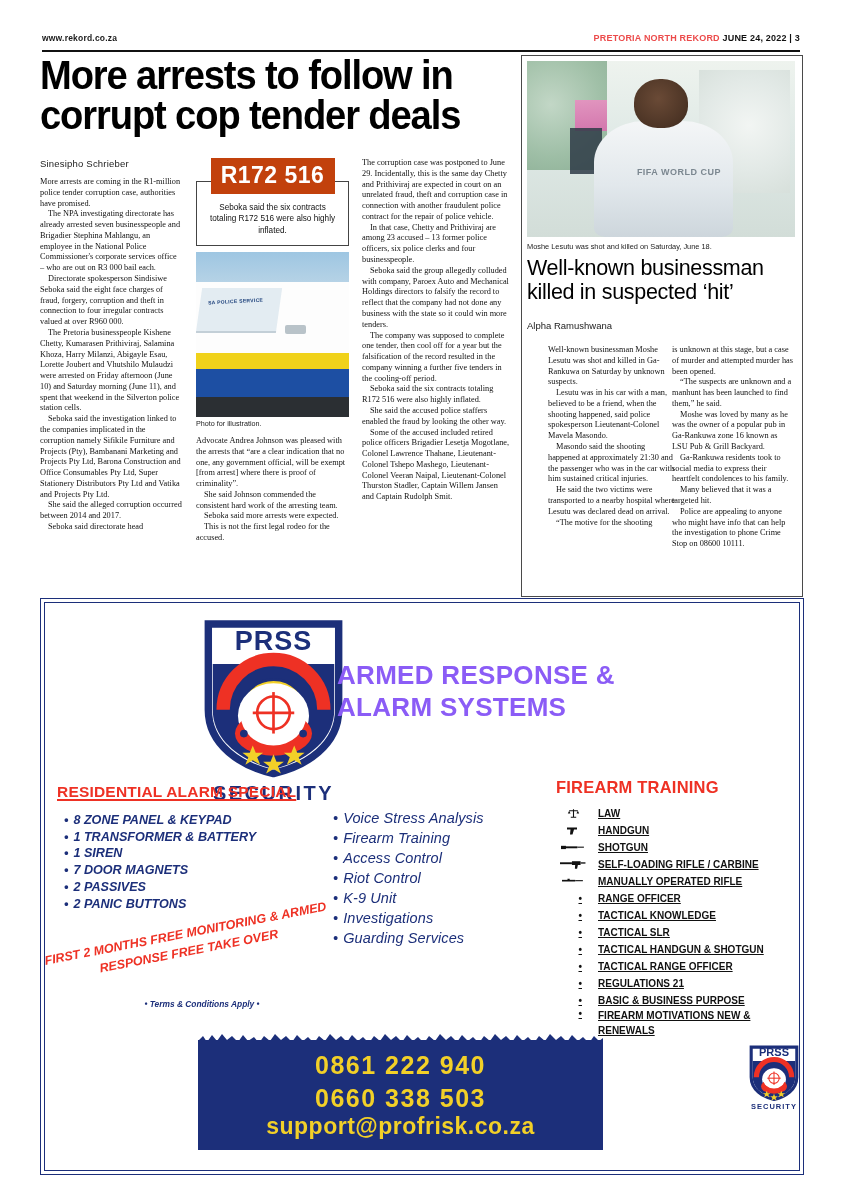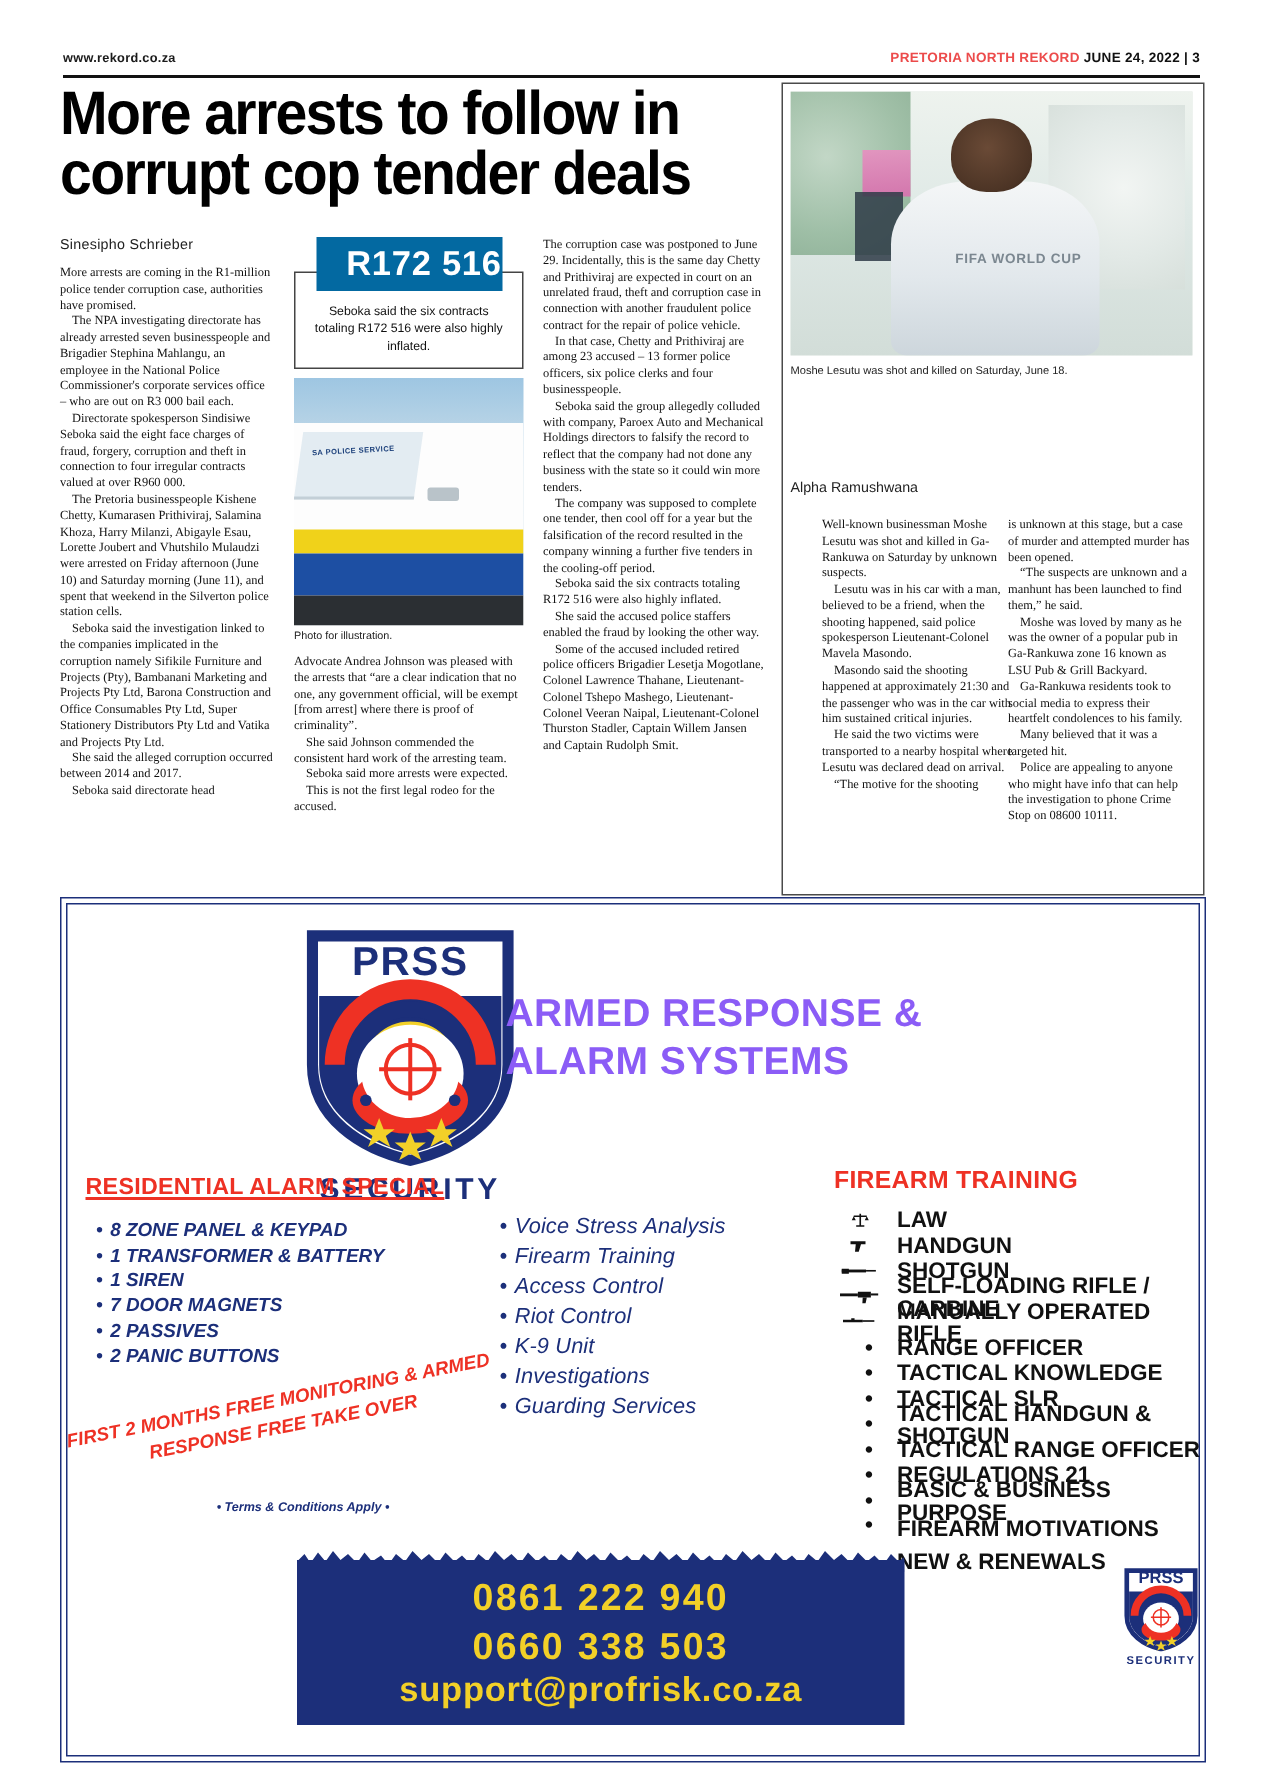--- a/index.html
+++ b/index.html
@@ -46,24 +46,24 @@
     font-family:"Liberation Serif",serif;
     font-size:8.3px;line-height:1.30;text-align:left;color:#111;
   }
   .col-body p{margin:0;text-indent:8px;}
   .col-body p.first{text-indent:0;}
 
   #a1c1{position:absolute;left:40px;top:158px;width:142px;}
   #a1c1 .byline{margin-bottom:8px;}
   #a1c3{position:absolute;left:362px;top:158px;width:148px;}
   .pull-num{
-    background:#0369a1;color:#fff;
+    background:#c2410c;color:#fff;
     font-family:"Liberation Sans",sans-serif;
     font-weight:700;font-size:23px;letter-spacing:.5px;
-    text-align:right;padding:4px 0 5px;
+    text-align:center;padding:4px 0 5px;
     width:124px;margin:0 auto;position:relative;z-index:2;
   }
   .pull-box{
     border:1px solid #444;margin-top:-13px;padding:20px 10px 9px;
     text-align:center;
     font-family:"Liberation Sans",sans-serif;
     font-size:8.2px;line-height:1.4;color:#111;
   }
   .pull-wrap{position:absolute;left:196px;top:158px;width:153px;}
 
@@ -200,21 +200,21 @@
   #res-list{left:64px;top:812px;font-size:12.6px;line-height:1.33;}
   #svc-list{left:333px;top:808px;font-size:14.5px;line-height:1.38;font-weight:400;}
   #svc-list li{letter-spacing:.1px;}
   .blue-italic-list ul{margin:0;padding:0;list-style:none;}
   .blue-italic-list li{white-space:nowrap;}
   .blue-italic-list li .b{margin-right:5px;}
 
   .fire-list{
     position:absolute;left:556px;top:805px;width:250px;
     font-family:"Liberation Sans",sans-serif;font-weight:700;
-    font-size:15px;line-height:1.0;color:#111;
+    font-size:10px;line-height:1.0;color:#111;text-decoration:underline;
   }
   .fire-list .row{display:flex;align-items:center;height:17px;}
   .fire-list .gicon{width:34px;flex:0 0 34px;display:flex;align-items:center;justify-content:center;}
   .fire-list .bul{width:34px;flex:0 0 34px;text-align:right;padding-right:8px;box-sizing:border-box;}
   .fire-list .cont{padding-left:8px;}
   .fire-list .row.wrap{height:auto;align-items:flex-start;}
   .fire-list .row.wrap .cont{line-height:1.45;}
 
   .diag{
     position:absolute;left:42px;top:925px;width:300px;height:85px;
@@ -317,20 +317,21 @@
     <div class="ph-bg"></div>
     <div class="ph-foliage"></div>
     <div class="ph-tree"></div>
     <div class="ph-pink"></div>
     <div class="ph-dark"></div>
     <div class="ph-body"></div>
     <div class="ph-head"></div>
     <div class="ph-shirt-t">FIFA WORLD CUP</div>
   </div>
   <div class="cap-a2">Moshe Lesutu was shot and killed on Saturday, June 18.</div>
+  <div class="a2-headline">Well-known businessman killed in suspected ‘hit’</div>
   <div class="a2-byline">Alpha Ramushwana</div>
   <div id="a2c1" class="col-body">
       <p class="first">Well-known businessman Moshe Lesutu was shot and killed in Ga-Rankuwa on Saturday by unknown suspects.</p>
       <p>Lesutu was in his car with a man, believed to be a friend, when the shooting happened, said police spokesperson Lieutenant-Colonel Mavela Masondo.</p>
       <p>Masondo said the shooting happened at approximately 21:30 and the passenger who was in the car with him sustained critical injuries.</p>
       <p>He said the two victims were transported to a nearby hospital where Lesutu was declared dead on arrival.</p>
       <p>“The motive for the shooting</p>
     </div>
   <div id="a2c2" class="col-body">
       <p class="first">is unknown at this stage, but a case of murder and attempted murder has been opened.</p>

